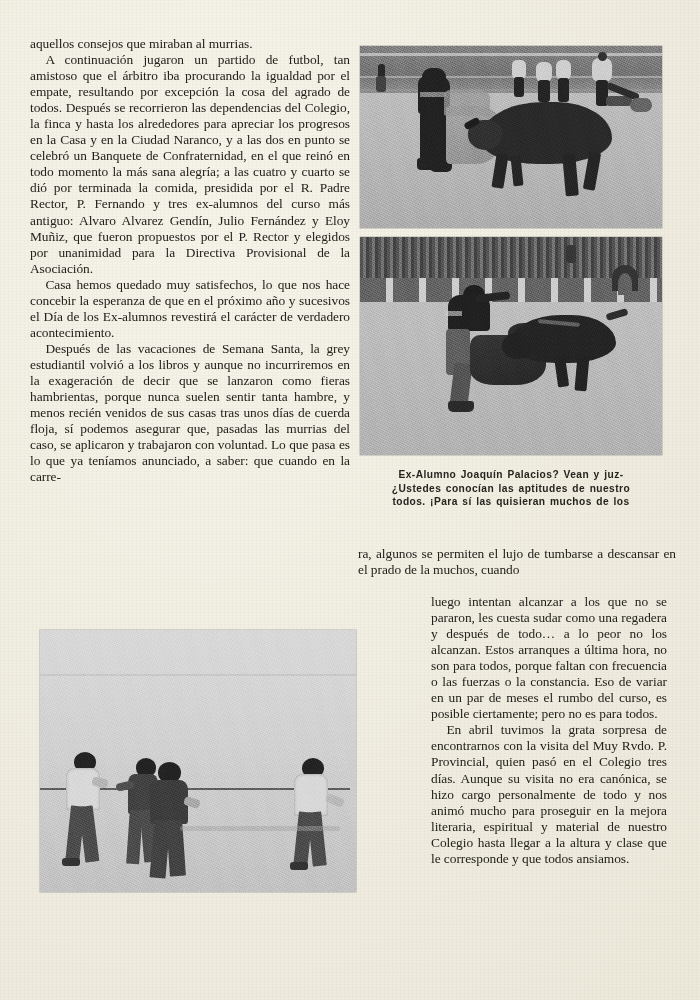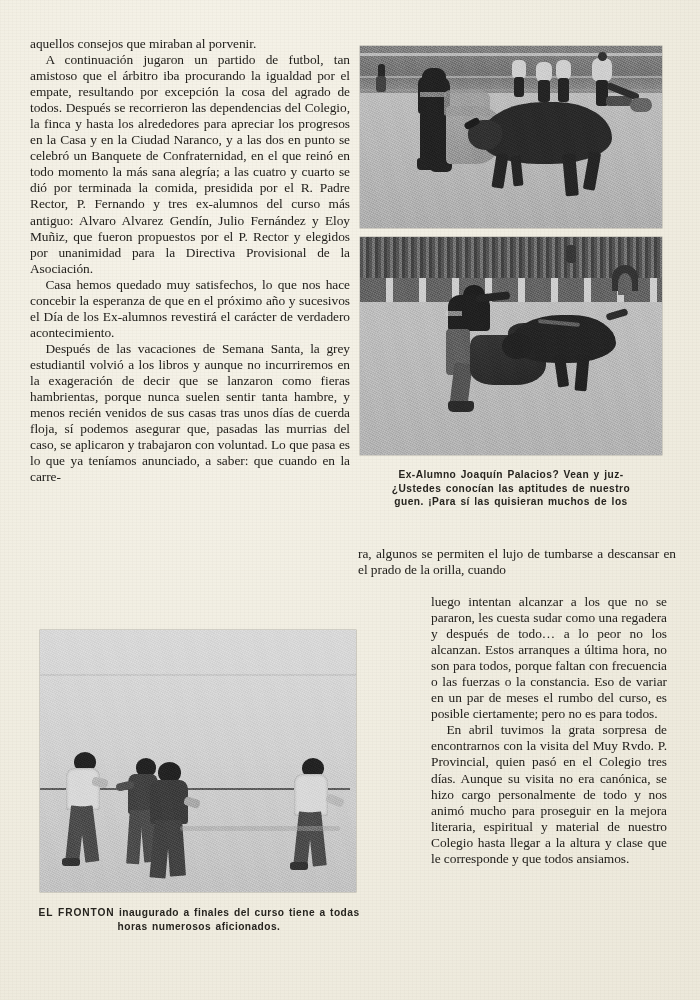--- a/index.html
+++ b/index.html
@@ -134,21 +134,21 @@
   .caption .lead{letter-spacing:.9px;}
 </style>
 </head>
 <body>
 
 <div class="paper"></div>
 
 <div class="page">
 
   <div class="col-text" id="left-col-top">
-    <p class="noind">aquellos consejos que miraban al porvenir.</p>
+    <p class="noind">aquellos consejos que miraban al murrias.</p>
     <p>A continuación jugaron un partido de futbol, tan amistoso que el árbitro iba procurando la igualdad por el empate, resultando por excepción la cosa del agrado de todos. Después se recorrieron las dependencias del Colegio, la finca y hasta los alrededores para apreciar los progresos en la Casa y en la Ciudad Naranco, y a las dos en punto se celebró un Banquete de Confraternidad, en el que reinó en todo momento la más sana alegría; a las cuatro y cuarto se dió por terminada la comida, presidida por el R. Padre Rector, P. Fernando y tres ex-alumnos del curso más antiguo: Alvaro Alvarez Gendín, Julio Fernández y Eloy Muñiz, que fueron propuestos por el P. Rector y elegidos por unanimidad para la Directiva Provisional de la Asociación.</p>
     <p>Casa hemos quedado muy satisfechos, lo que nos hace concebir la esperanza de que en el próximo año y sucesivos el Día de los Ex-alumnos revestirá el carácter de verdadero acontecimiento.</p>
     <p>Después de las vacaciones de Semana Santa, la grey estudiantil volvió a los libros y aunque no incurriremos en la exageración de decir que se lanzaron como fieras hambrientas, porque nunca suelen sentir tanta hambre, y menos recién venidos de sus casas tras unos días de cuerda floja, sí podemos asegurar que, pasadas las murrias del caso, se aplicaron y trabajaron con voluntad. Lo que pasa es lo que ya teníamos anunciado, a saber: que cuando en la carre-</p>
   </div>
 
   <div class="photo" id="photo-bull-cape">
     <div class="p1-wall"></div>
     <div class="p1-rail" style="top:7px;"></div>
     <div class="p1-rail" style="top:30px;height:2px;opacity:.5;"></div>
     <div class="p1-ground"></div>
@@ -218,25 +218,25 @@
     <div class="dark" style="left:246px;top:74px;width:22px;height:7px;border-radius:5px;background:#35322a;transform:rotate(-16deg);"></div>
     <div class="light" style="left:178px;top:84px;width:42px;height:4px;border-radius:3px;opacity:.35;transform:rotate(5deg);"></div>
 
     <div class="tone"></div>
     <div class="grain"></div>
   </div>
 
   <div class="caption" id="caption-bull">
     <div>Ex-Alumno Joaquín Palacios? Vean y juz-</div>
     <div>¿Ustedes conocían las aptitudes de nuestro</div>
-    <div>guen. ¡Para sí las quisieran muchos de los</div>
+    <div>todos. ¡Para sí las quisieran muchos de los</div>
   </div>
 
   <div class="col-text" id="right-col-top">
-    <p class="noind">ra, algunos se permiten el lujo de tumbarse a descansar en el prado de la orilla, cuando</p>
+    <p class="noind">ra, algunos se permiten el lujo de tumbarse a descansar en el prado de la muchos, cuando</p>
   </div>
 
   <div class="col-text" id="right-col-narrow">
     <p class="noind">luego intentan alcanzar a los que no se pararon, les cuesta sudar como una regadera y después de todo… a lo peor no los alcanzan. Estos arranques a última hora, no son para todos, porque faltan con frecuencia o las fuerzas o la constancia. Eso de variar en un par de meses el rumbo del curso, es posible ciertamente; pero no es para todos.</p>
     <p>En abril tuvimos la grata sorpresa de encontrarnos con la visita del Muy Rvdo. P. Provincial, quien pasó en el Colegio tres días. Aunque su visita no era canónica, se hizo cargo personalmente de todo y nos animó mucho para proseguir en la mejora literaria, espiritual y material de nuestro Colegio hasta llegar a la altura y clase que le corresponde y que todos ansiamos.</p>
   </div>
 
   <div class="photo" id="photo-fronton">
     <div class="f-wall"></div>
     <div class="f-line" style="top:158px;"></div>
@@ -278,20 +278,15 @@
     </div>
 
     <div class="light" style="left:310px;top:150px;width:8px;height:40px;border-radius:4px 0 0 4px;"></div>
 
     <div class="mid" style="left:140px;top:196px;width:160px;height:5px;border-radius:3px;opacity:.45;background:#b0ac9f;"></div>
     <div class="tone"></div>
     <div class="grain"></div>
   </div>
 
   <div class="caption" id="caption-fronton">
-    <div>
-      <span class="lead">EL FRONTON</span>
-      <span>inaugurado a finales del curso tiene a todas</span>
-    </div>
-    <div>horas numerosos aficionados.</div>
   </div>
 
 </div>
 
 </body></html>

